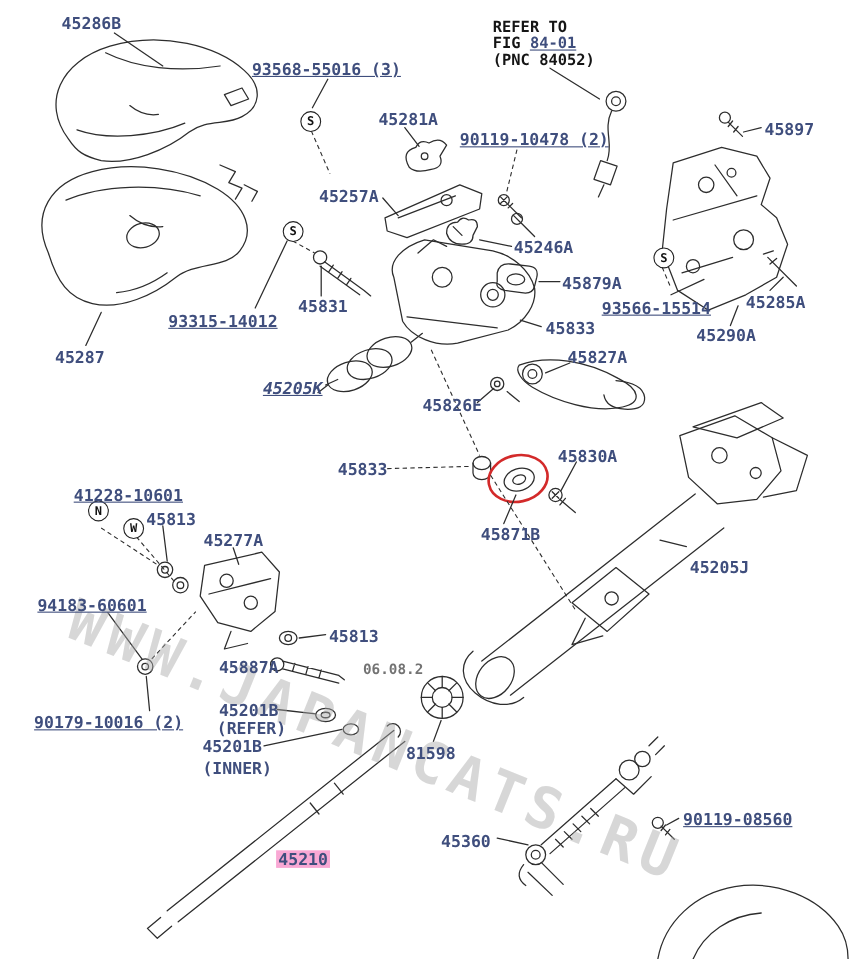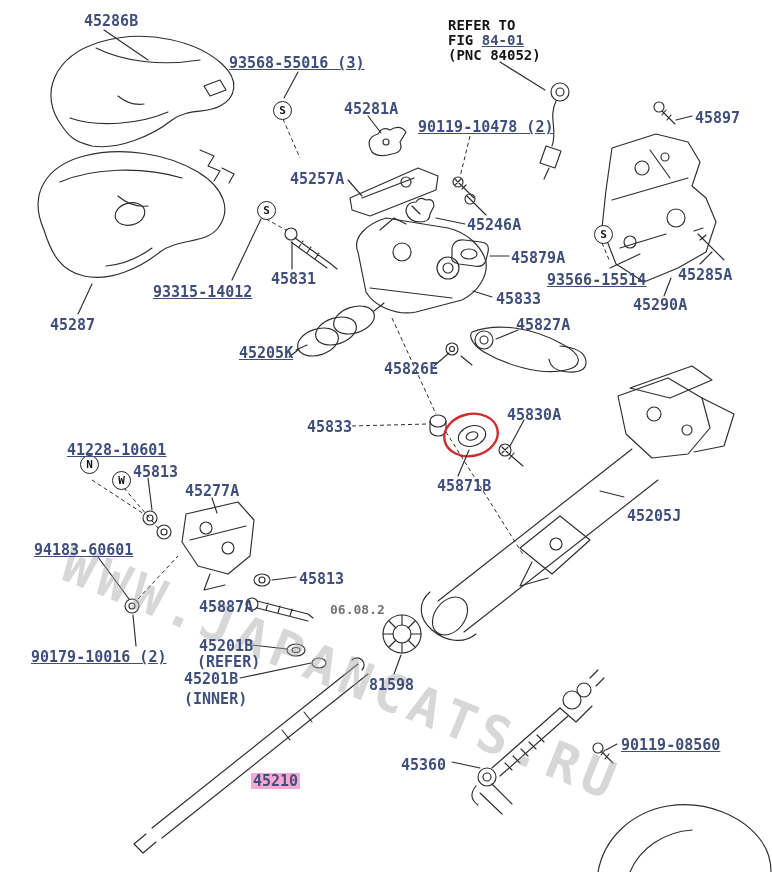--- a/index.html
+++ b/index.html
@@ -7,21 +7,21 @@
          font-family:"DejaVu Sans Mono",monospace;}
   svg.canvas{position:absolute;left:0;top:0;z-index:1;}
   .ln{stroke:#2d2d2d;stroke-width:1.15;fill:none;stroke-linecap:round;stroke-linejoin:round;}
   .dsh{stroke:#2d2d2d;stroke-width:1;stroke-dasharray:4 3;fill:none;}
   .red{stroke:#d32a2a;stroke-width:2.4;fill:none;}
   .wm{font-family:"DejaVu Sans Mono",monospace;font-weight:bold;font-size:52px;
       fill:#a8a8a8;opacity:.45;letter-spacing:6px;}
   .lbl{position:absolute;z-index:3;font:bold 15px/16px "DejaVu Sans Mono",monospace;
        color:#3f4e7d;white-space:pre;}
   .lbl.u{text-decoration:underline;}
-  .lbl.it{}
+  .lbl.it{font-style:italic;}
   .lbl.bg{background:#f9a8d4;padding:0 2px;}
   .sym{position:absolute;z-index:3;width:17px;height:17px;border:1.6px solid #222;
        border-radius:50%;color:#111;font:bold 11px/17px "DejaVu Sans Mono",monospace;
        text-align:center;background:#fff;}
   .date{position:absolute;z-index:2;color:#737373;
         font:bold 13px "DejaVu Sans Mono",monospace;}
   .note{position:absolute;z-index:3;color:#151515;
         font:bold 15px "DejaVu Sans",sans-serif;white-space:pre;}
   .refer{position:absolute;z-index:3;color:#151515;
          font:bold 14px/15px "DejaVu Sans Mono",monospace;white-space:pre;}
@@ -299,21 +299,21 @@
 <div class="refer" style="left:448px;top:33px"><span>FIG </span><span class="lnk">84-01</span></div>
 <div class="refer" style="left:448px;top:48px">(PNC 84052)</div>
 
 
 <div class="sym" style="left:273px;top:101px">S</div>
 <div class="sym" style="left:257px;top:201px">S</div>
 <div class="sym" style="left:594px;top:225px">S</div>
 <div class="sym" style="left:80px;top:455px">N</div>
 <div class="sym" style="left:112px;top:471px">W</div>
 
-<div class="lbl" style="left:84px;top:13px">45286B</div>
+<div class="lbl" style="left:56px;top:13px">45286B</div>
 <div class="lbl u" style="left:229px;top:55px">93568-55016 (3)</div>
 <div class="lbl" style="left:344px;top:101px">45281A</div>
 <div class="lbl u" style="left:418px;top:119px">90119-10478 (2)</div>
 <div class="lbl" style="left:695px;top:110px">45897</div>
 <div class="lbl" style="left:290px;top:171px">45257A</div>
 <div class="lbl" style="left:467px;top:217px">45246A</div>
 <div class="lbl" style="left:511px;top:250px">45879A</div>
 <div class="lbl u" style="left:547px;top:272px">93566-15514</div>
 <div class="lbl" style="left:678px;top:267px">45285A</div>
 <div class="lbl" style="left:633px;top:297px">45290A</div>

